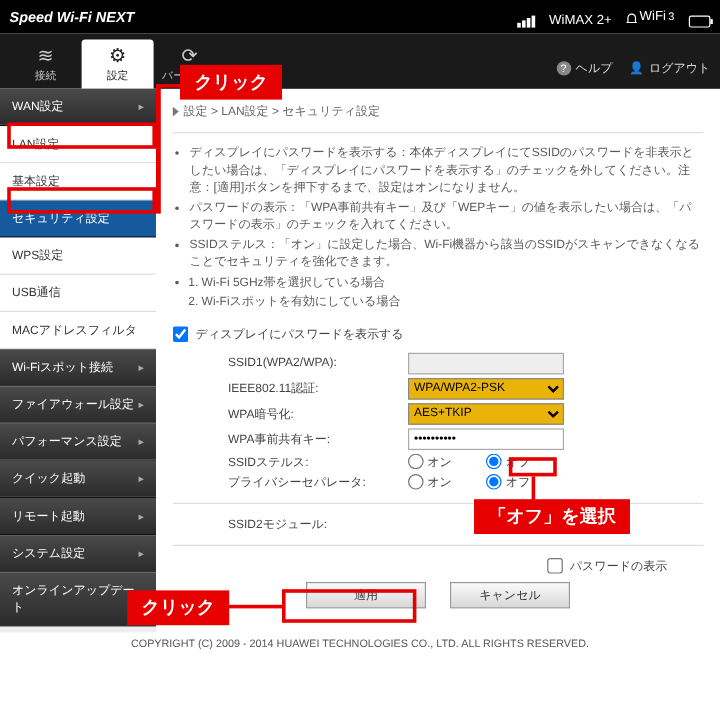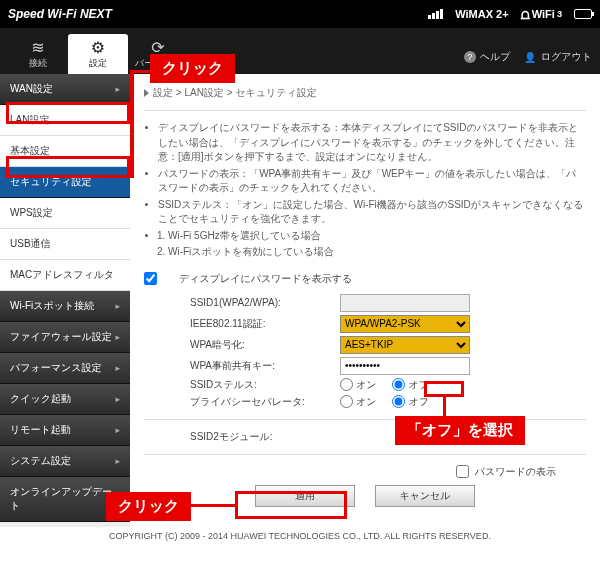--- a/index.html
+++ b/index.html
@@ -1,19 +1,19 @@
 <!DOCTYPE html>
 <html><head>
 <meta charset="utf-8">
 <style>
 *{box-sizing:border-box;margin:0;padding:0;font-family:"Meiryo","MS PGothic",sans-serif}
 body{width:600px;background:#fff;font-size:11px;color:#333}
 .topbar{background:#000;color:#fff;height:28px;display:flex;align-items:center;padding:0 8px;justify-content:space-between}
 .topbar .brand{font-style:italic;font-weight:bold;font-size:12px}
-.topbar .status{display:flex;gap:12px;align-items:center;font-size:11px;font-weight:bold}
+.topbar .status{display:flex;gap:12px;align-items:flex-end;font-size:11px;font-weight:normal}
 .sig{display:inline-flex;align-items:flex-end;gap:1px}
 .sig i{display:inline-block;width:3px;background:#fff}
 .sig i:nth-child(1){height:4px}.sig i:nth-child(2){height:6px}.sig i:nth-child(3){height:8px}.sig i:nth-child(4){height:10px}
 .wifi3{display:flex;align-items:center;gap:2px}
 .wifi3 .dot{font-size:14px}
 .batt{width:18px;height:10px;border:1px solid #fff;border-radius:2px;position:relative}
 .batt:after{content:"";position:absolute;right:-3px;top:2px;width:2px;height:4px;background:#fff}
 .navbar{background:#1a1a1a;height:46px;display:flex;align-items:flex-end;justify-content:space-between;padding:0 8px;color:#ccc}
 .navtabs{display:flex;gap:0;align-items:flex-end}
 .tab{width:60px;text-align:center;font-size:9px;padding:4px 0;cursor:pointer}
@@ -27,26 +27,26 @@
 .side-item{background:linear-gradient(#4a4a4a,#2b2b2b);color:#fff;font-size:10px;padding:8px 10px;border-bottom:1px solid #111;display:flex;justify-content:space-between;align-items:center;cursor:pointer}
 .side-item .chev{color:#aaa;font-size:9px}
 .side-item.sub{background:#fff;color:#333;border-bottom:1px solid #ddd;border-left:0;border-right:0}
 .side-item.selected{background:#165a9e;color:#fff}
 .content{flex:1;padding:8px 14px 10px 14px;position:relative;font-size:10px;color:#444}
 .breadcrumb{color:#666;margin:4px 0 8px;display:flex;align-items:center;gap:4px}
 .breadcrumb .tri{display:inline-block;width:0;height:0;border-top:4px solid transparent;border-bottom:4px solid transparent;border-left:5px solid #777}
 .bullets{padding-left:14px;color:#5a5a5a;line-height:1.45}
 .bullets li{margin-bottom:2px}
 .bullets .inner{padding-left:10px;list-style:decimal}
-.chk{margin:12px 0 8px;display:flex;align-items:center;gap:22px}
+.chk{margin:12px 0 8px;display:flex;align-items:center;gap:6px}
 .formrow{display:flex;align-items:center;margin:3px 0;padding-left:46px}
 .formrow .lab{width:150px}
 .formrow input[type=text],.formrow input[type=password]{width:130px;height:18px;border:1px solid #aaa;padding:0 4px;font-size:10px}
 .formrow select{width:130px;height:18px;border:1px solid #888;font-size:10px;background:#eab308}
-.radios{display:flex;gap:16px;align-items:center}
+.radios{display:flex;gap:29px;align-items:center}
 .radios label{display:flex;align-items:center;gap:3px}
 hr{border:none;border-top:1px solid #ddd;margin:10px 0}
 .bottom-row{display:flex;align-items:center;gap:6px;justify-content:flex-end;padding-right:30px;margin:6px 0 1px}
 .btnbar{display:flex;justify-content:center;gap:20px;margin:6px 0 10px}
 .btn{width:100px;height:22px;background:linear-gradient(#fafafa,#d8d8d8);border:1px solid #999;color:#333;font-size:10px;cursor:pointer}
 .copyright{text-align:center;font-size:9px;color:#555;padding:4px 0 8px}
 
 .redbox{position:absolute;border:3px solid #e60000;pointer-events:none}
 .calltag{position:absolute;background:#e60000;color:#fff;font-weight:bold;font-size:15px;padding:5px 12px;pointer-events:none}
 .redline{position:absolute;background:#e60000;pointer-events:none}

